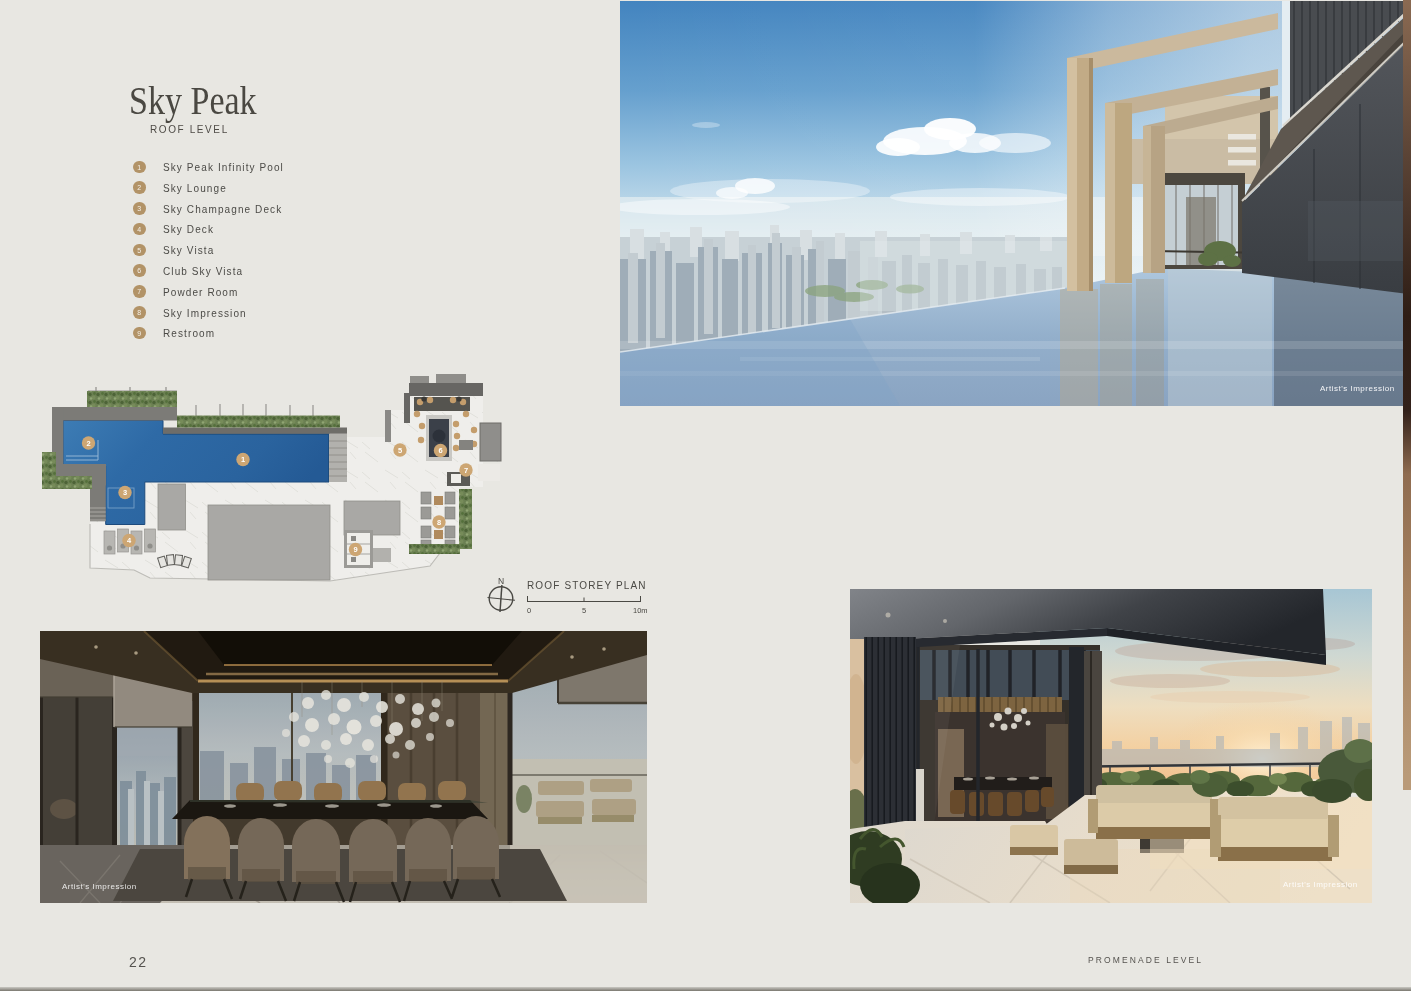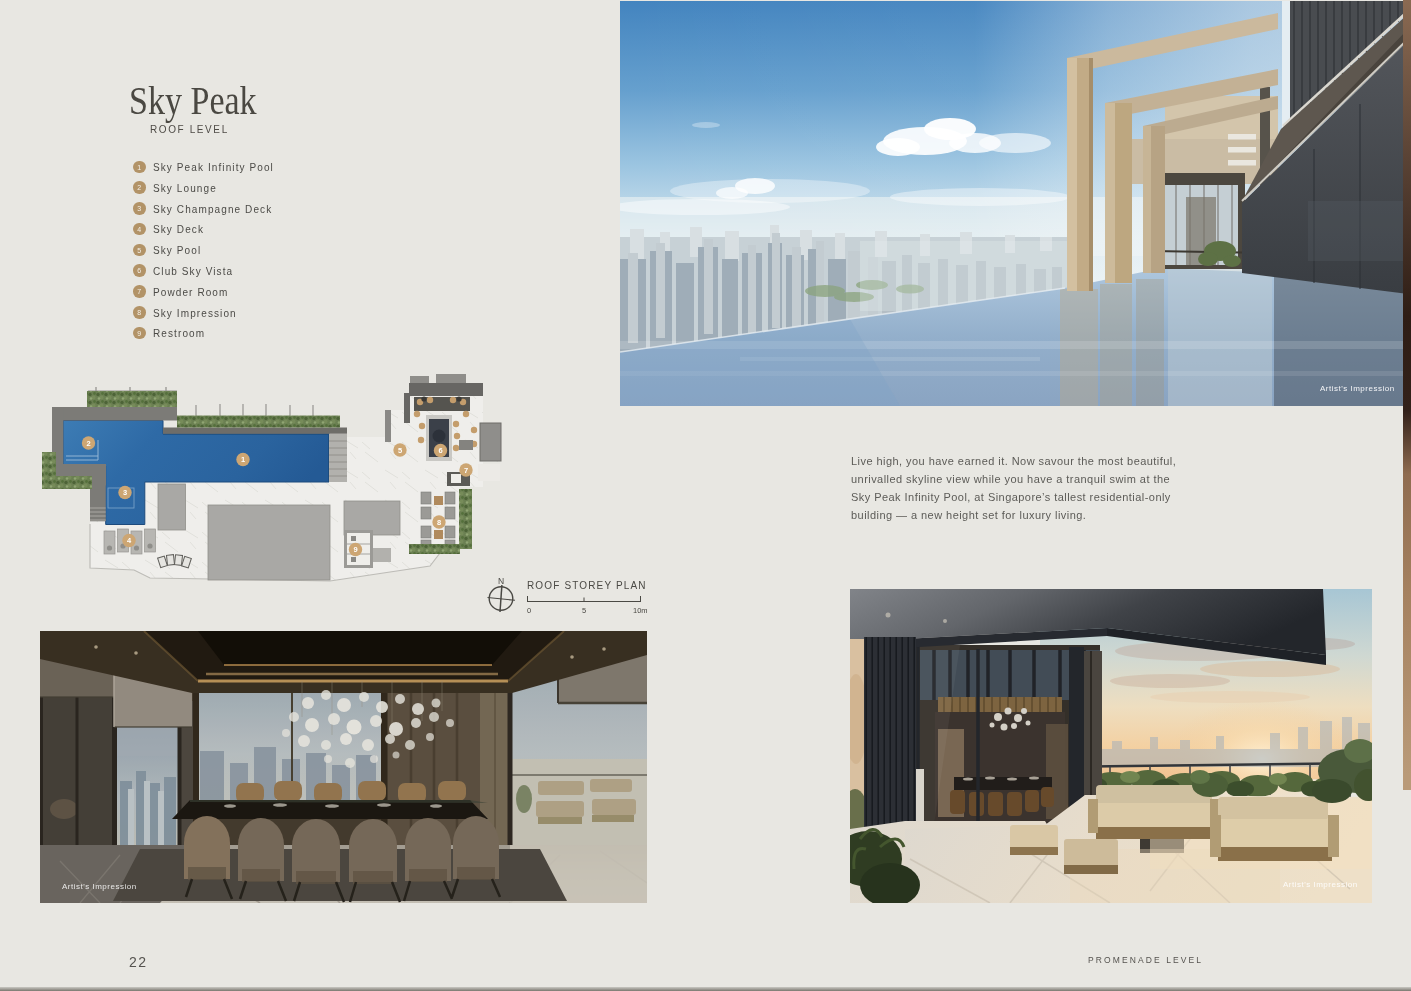--- a/index.html
+++ b/index.html
@@ -12,21 +12,21 @@
 <div class="page">
 
 <div class="abs" style="left:129px;top:76px;font-family:'Liberation Serif',serif;font-size:41px;font-weight:400;color:#4a4842;letter-spacing:0px;transform:scaleX(0.83);transform-origin:left top;">Sky Peak</div>
 
 <div class="abs" style="left:131px;top:124px;font-size:10px;color:#4e4b46;letter-spacing:1.6px;margin-left:19px;">ROOF LEVEL</div>
 
 <div class="abs" style="left:133px;top:160px;font-size:10px;color:#4c4b47;">
 <style>
  .li{position:relative;height:20.8px;}
  .ln{position:absolute;left:0;top:0.5px;width:12.5px;height:12.5px;border-radius:50%;background:#b29367;color:#f5f1e8;font-size:7px;text-align:center;line-height:13px;}
- .lt{position:absolute;left:20px;top:2px;letter-spacing:1.1px;white-space:nowrap;}
+ .lt{position:absolute;left:30px;top:2px;letter-spacing:1.1px;white-space:nowrap;}
 </style>
 
 <div class="li">
         <span class="ln">1</span>
         <span class="lt">Sky Peak Infinity Pool</span>
       </div>
 
 <div class="li">
         <span class="ln">2</span>
         <span class="lt">Sky Lounge</span>
@@ -37,21 +37,21 @@
         <span class="lt">Sky Champagne Deck</span>
       </div>
 
 <div class="li">
         <span class="ln">4</span>
         <span class="lt">Sky Deck</span>
       </div>
 
 <div class="li">
         <span class="ln">5</span>
-        <span class="lt">Sky Pool</span>
+        <span class="lt">Sky Vista</span>
       </div>
 
 <div class="li">
         <span class="ln">6</span>
         <span class="lt">Club Sky Vista</span>
       </div>
 
 <div class="li">
         <span class="ln">7</span>
         <span class="lt">Powder Room</span>
@@ -61,21 +61,20 @@
         <span class="ln">8</span>
         <span class="lt">Sky Impression</span>
       </div>
 
 <div class="li">
         <span class="ln">9</span>
         <span class="lt">Restroom</span>
       </div>
 </div>
 
-<div class="abs" style="left:851px;top:452px;width:360px;font-size:11px;line-height:18.1px;letter-spacing:0.45px;color:#5c5b57;white-space:nowrap;">Live high, you have earned it. Now savour the most beautiful,<br>unrivalled skyline view while you have a tranquil swim at the<br>Sky Peak Infinity Pool, at Singapore’s tallest residential-only<br>building — a new height set for luxury living.</div>
 
 <div class="abs" style="left:527px;top:580px;">
 
   <div style="font-size:10px;letter-spacing:1.15px;color:#4a4944;white-space:nowrap;">ROOF STOREY PLAN</div>
 
   <svg width="125" height="22" style="margin-top:5px;display:block;">
     <path d="M0.5,0 L0.5,5 M113.5,0 L113.5,5 M57,1.5 L57,5" stroke="#4a4944" stroke-width="1" fill="none"></path>
     <line x1="0" y1="5.5" x2="114" y2="5.5" stroke="#4a4944" stroke-width="1.2"></line>
     <text x="0" y="17" font-size="7.5" fill="#4a4944">0</text>
     <text x="55" y="17" font-size="7.5" fill="#4a4944">5</text>

